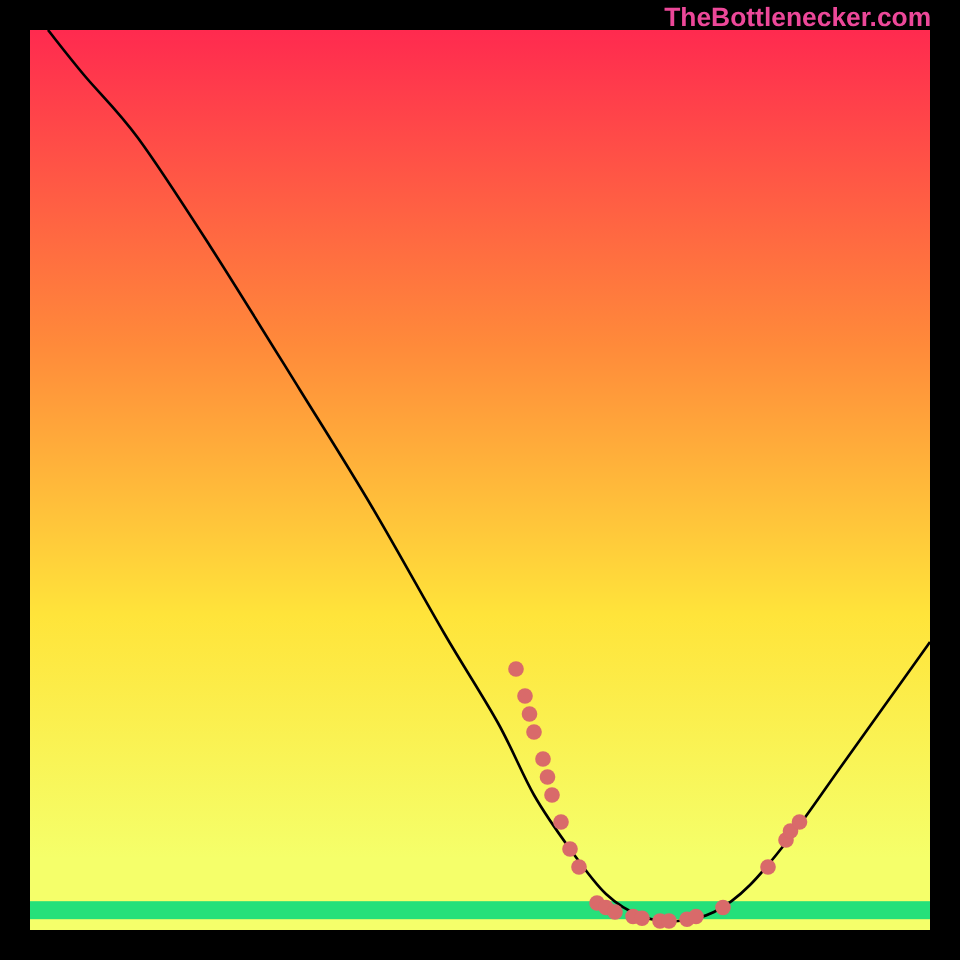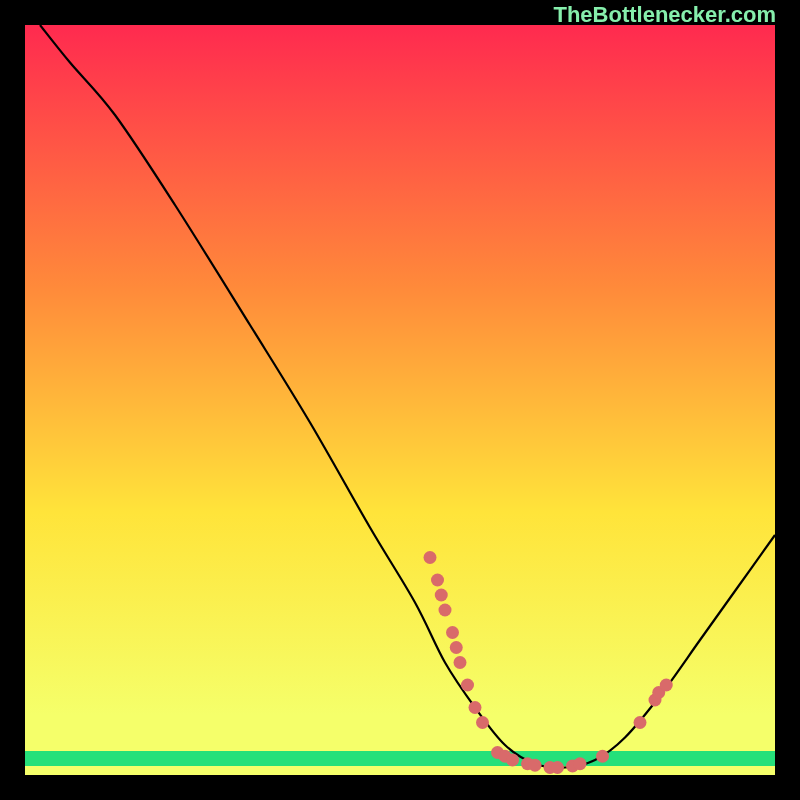--- a/index.html
+++ b/index.html
@@ -9,21 +9,21 @@
     background: #000;
     position: relative;
     font-family: Arial, sans-serif;
   }
   .watermark {
     position: absolute;
     top: 2px;
     right: 24px;
     font-size: 22px;
     font-weight: bold;
-    color: #86efac;
+    color: #ec4899;
     z-index: 10;
   }
   .plot-area {
     position: absolute;
     left: 25px;
     top: 25px;
     width: 750px;
     height: 750px;
   }
   svg { display: block; }

